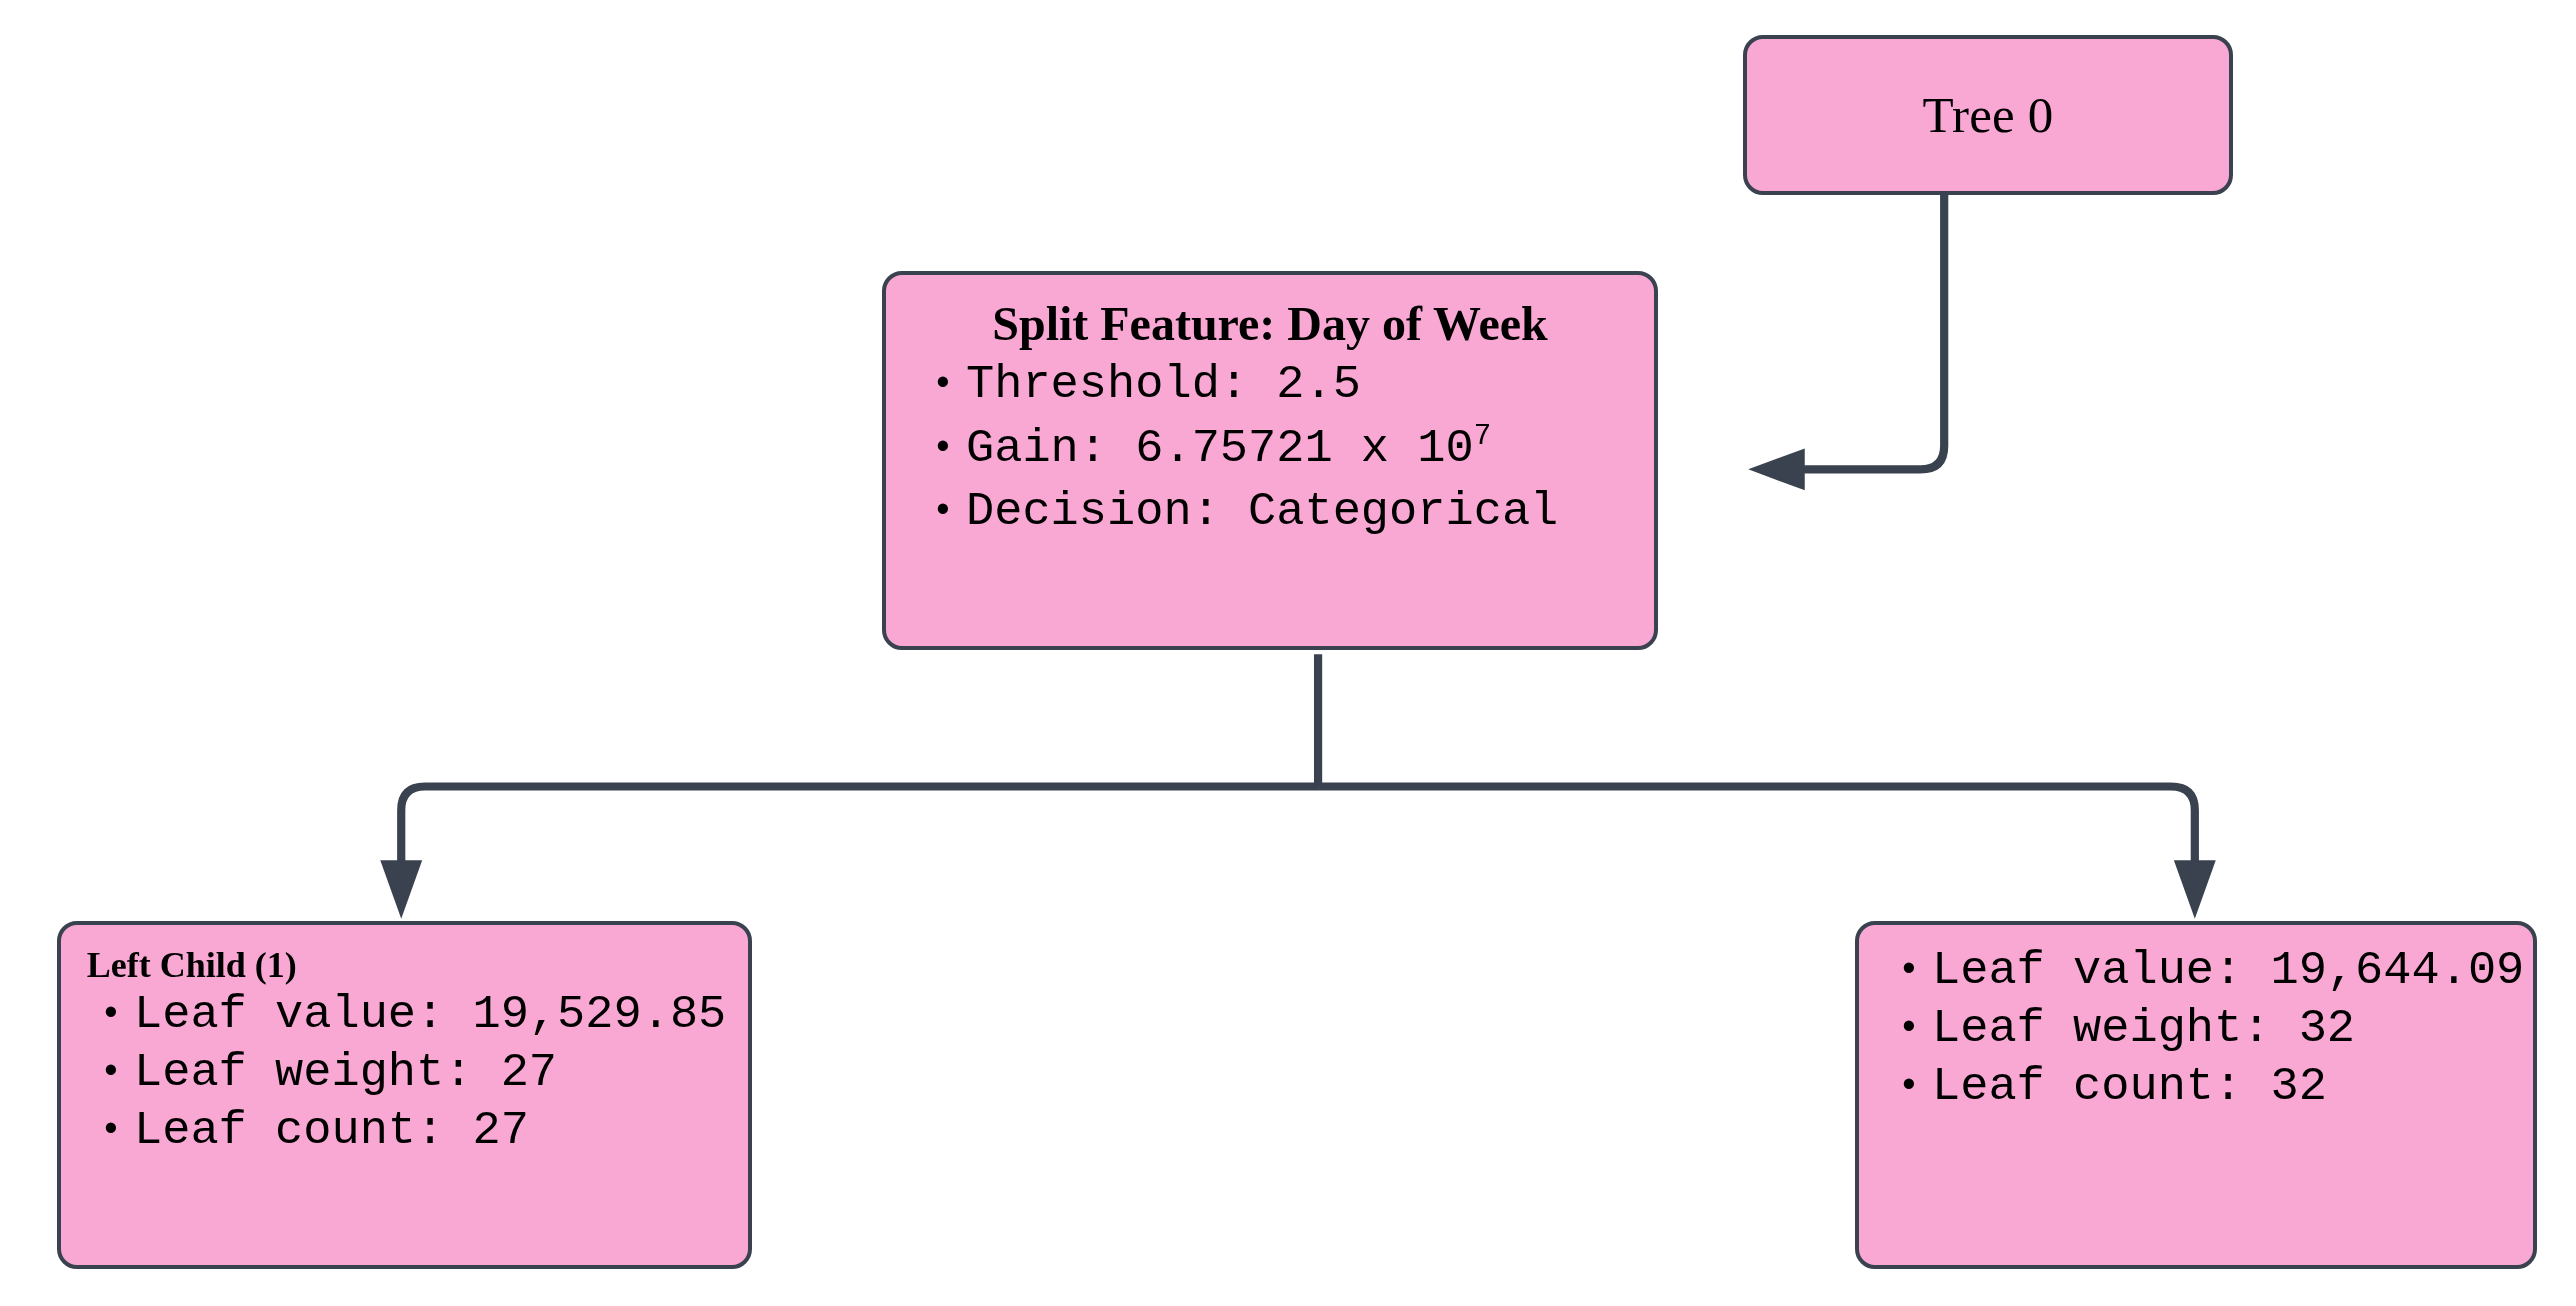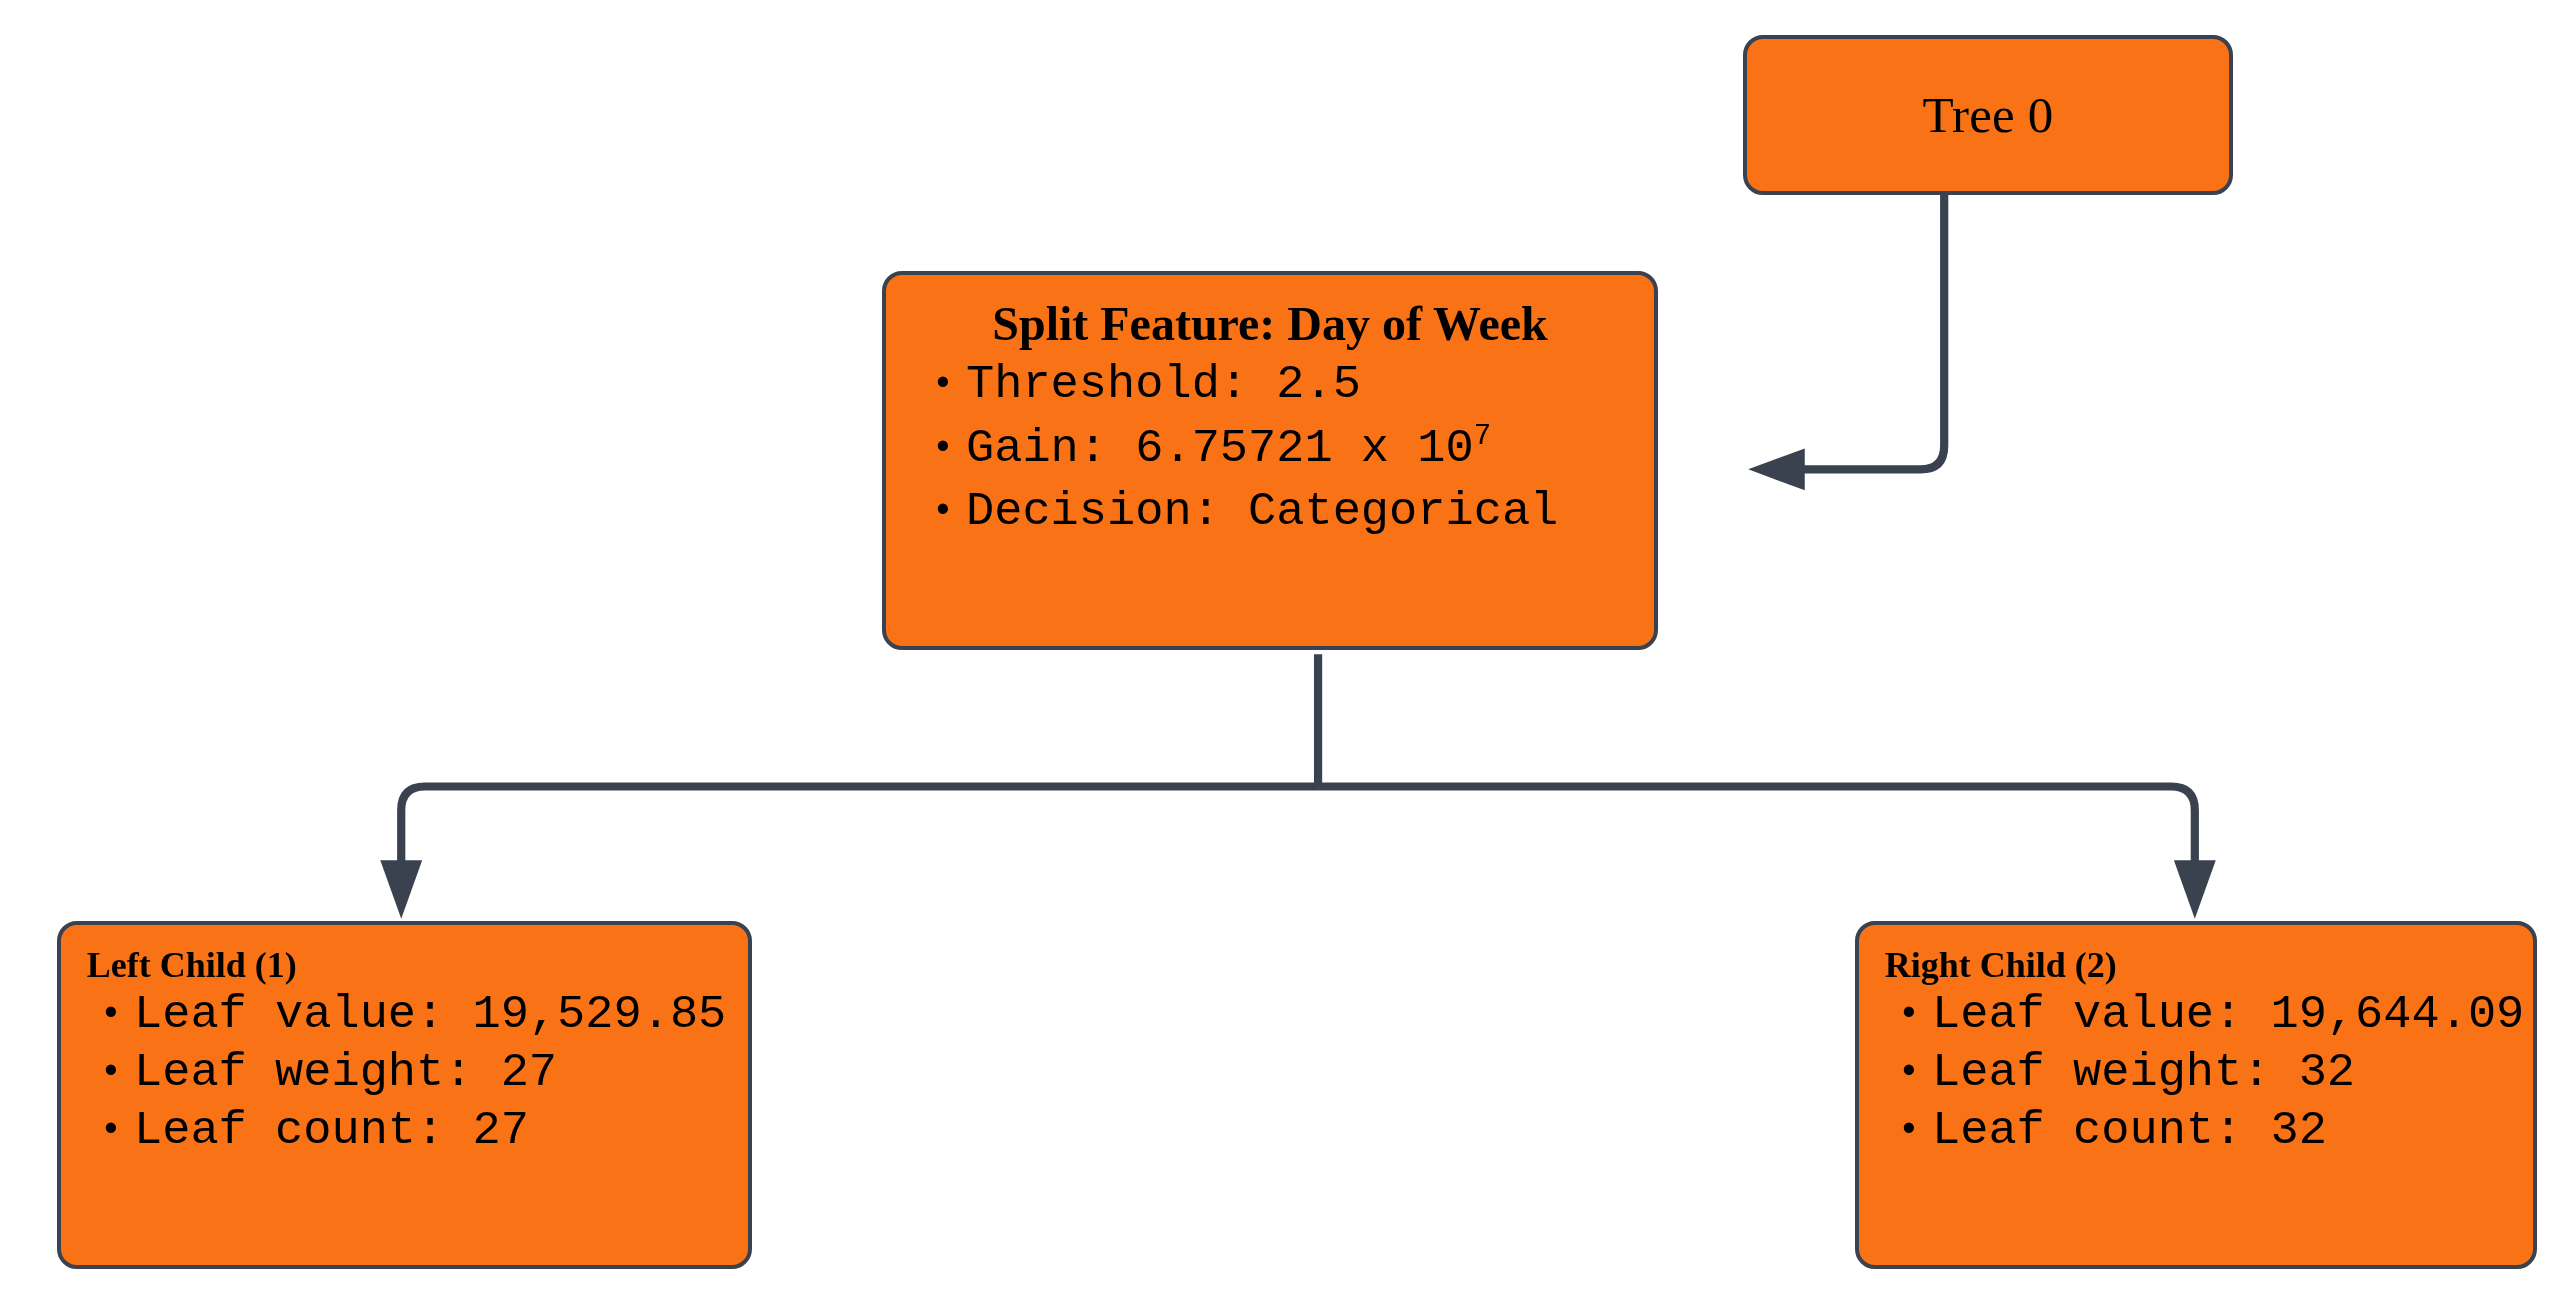--- a/index.html
+++ b/index.html
@@ -26,21 +26,21 @@
     position: absolute;
     left: 0;
     top: 0;
     width: 2576px;
     height: 1306px;
     pointer-events: none;
   }
   .node {
     position: absolute;
     box-sizing: border-box;
-    background: #f97316;
+    background: #f9a8d4;
     border: 4.6px solid #3a4250;
     border-radius: 20px;
   }
 
   
   #node-root {
     left: 1743px;
     top: 35px;
     width: 490px;
     height: 160px;
@@ -159,21 +159,20 @@
   <div class="node leaf" id="node-left">
     <div class="title-bold">Left Child (1)</div>
     <ul class="bullets">
       <li>Leaf value: 19,529.85</li>
       <li>Leaf weight: 27</li>
       <li>Leaf count: 27</li>
     </ul>
   </div>
 
   <div class="node leaf" id="node-right">
-    <div class="title-bold">Right Child (2)</div>
     <ul class="bullets">
       <li>Leaf value: 19,644.09</li>
       <li>Leaf weight: 32</li>
       <li>Leaf count: 32</li>
     </ul>
   </div>
 
 </div>
 
 

